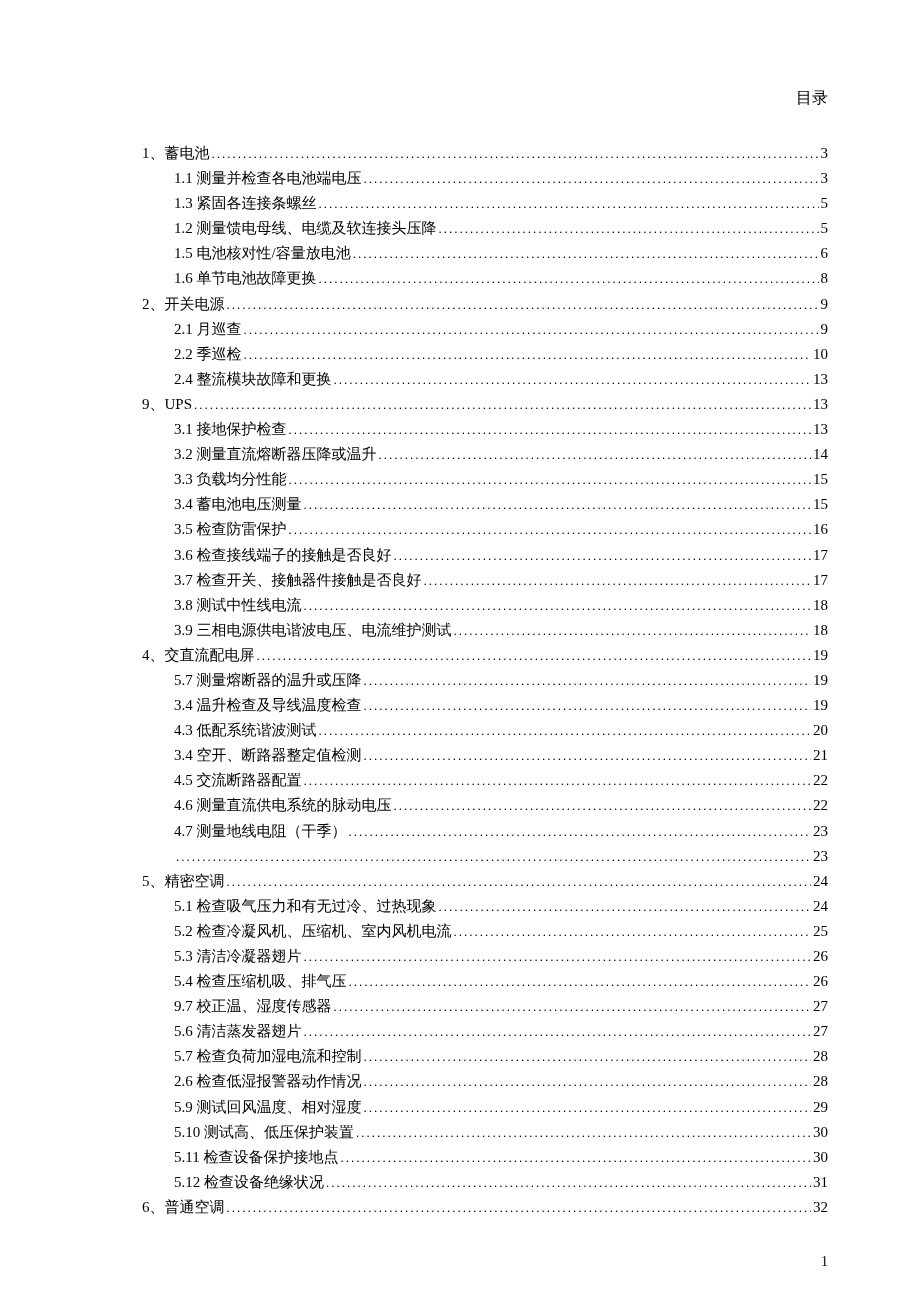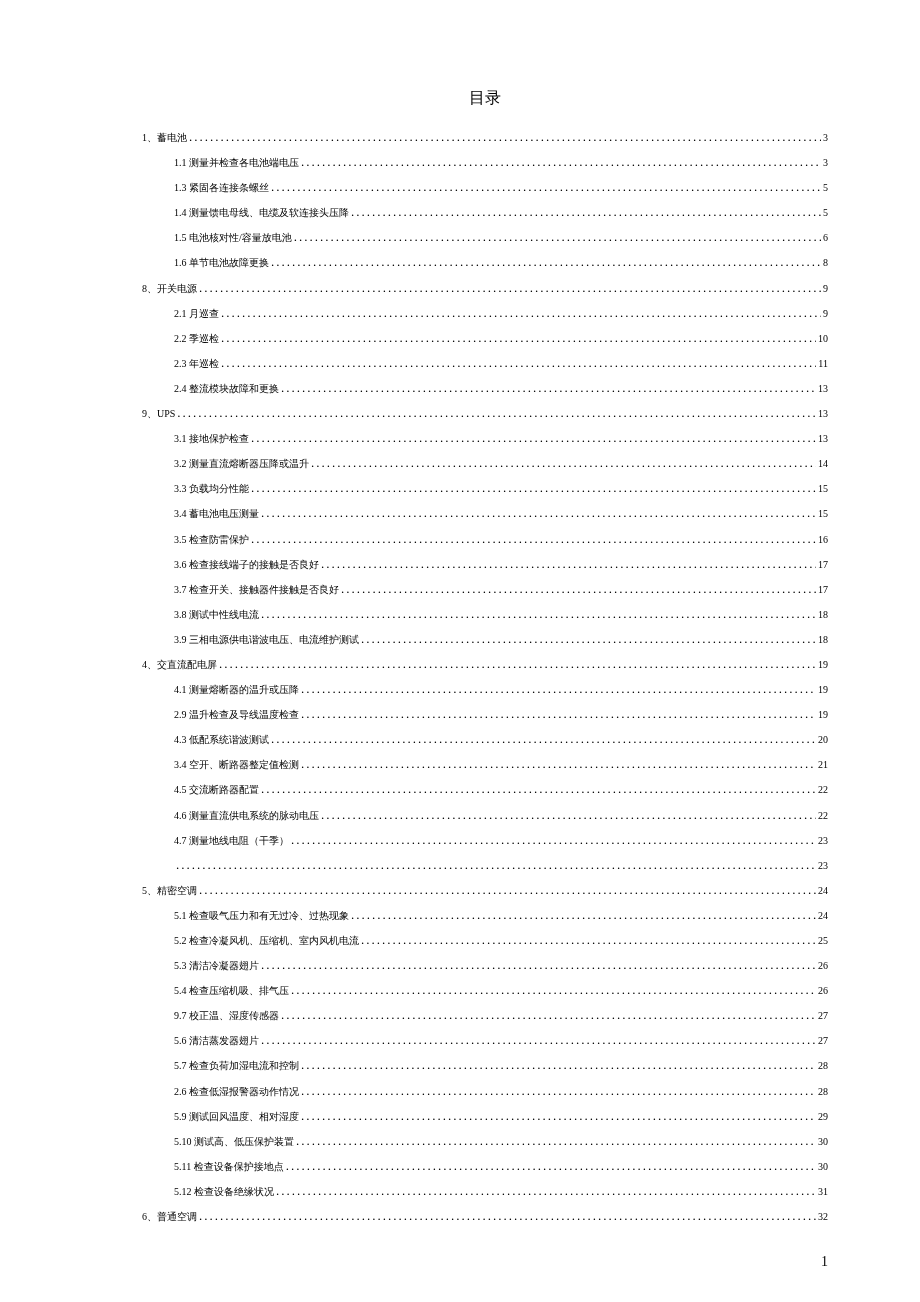--- a/index.html
+++ b/index.html
@@ -12,30 +12,30 @@
     width: 920px;
   }
   .page {
     width: 920px;
     min-height: 1302px;
     padding: 88px 92px 40px 142px;
     box-sizing: border-box;
     position: relative;
   }
   .title {
-    text-align: center;
+    text-align: right;
     font-size: 16px;
-    margin-bottom: 16px;
+    margin-bottom: 32px;
   }
   .toc-line {
     display: flex;
     align-items: baseline;
     white-space: nowrap;
     line-height: 24.1px;
-    font-size: 10px;
+    font-size: 15px;
   }
   .indent0 { padding-left: 0; }
   .indent1 { padding-left: 32px; }
   .label {
     flex: 0 0 auto;
   }
   .dots {
     flex: 1 1 auto;
     overflow: hidden;
     letter-spacing: 2px;
@@ -75,55 +75,50 @@
         <span class="label">1.1 测量并检查各电池端电压</span>
         <span class="dots"></span>
         <span class="pagenum">3</span>
       </div>
       <div class="toc-line indent1">
         <span class="label">1.3 紧固各连接条螺丝</span>
         <span class="dots"></span>
         <span class="pagenum">5</span>
       </div>
       <div class="toc-line indent1">
-        <span class="label">1.4 测量馈电母线、电缆及软连接头压降</span>
+        <span class="label">1.2 测量馈电母线、电缆及软连接头压降</span>
         <span class="dots"></span>
         <span class="pagenum">5</span>
       </div>
       <div class="toc-line indent1">
         <span class="label">1.5 电池核对性/容量放电池</span>
         <span class="dots"></span>
         <span class="pagenum">6</span>
       </div>
       <div class="toc-line indent1">
         <span class="label">1.6 单节电池故障更换</span>
         <span class="dots"></span>
         <span class="pagenum">8</span>
       </div>
       <div class="toc-line indent0">
-        <span class="label">8、开关电源</span>
+        <span class="label">2、开关电源</span>
         <span class="dots"></span>
         <span class="pagenum">9</span>
       </div>
       <div class="toc-line indent1">
         <span class="label">2.1 月巡查</span>
         <span class="dots"></span>
         <span class="pagenum">9</span>
       </div>
       <div class="toc-line indent1">
         <span class="label">2.2 季巡检</span>
         <span class="dots"></span>
         <span class="pagenum">10</span>
       </div>
       <div class="toc-line indent1">
-        <span class="label">2.3 年巡检</span>
-        <span class="dots"></span>
-        <span class="pagenum">11</span>
-      </div>
-      <div class="toc-line indent1">
         <span class="label">2.4 整流模块故障和更换</span>
         <span class="dots"></span>
         <span class="pagenum">13</span>
       </div>
       <div class="toc-line indent0">
         <span class="label">9、UPS</span>
         <span class="dots"></span>
         <span class="pagenum">13</span>
       </div>
       <div class="toc-line indent1">
@@ -170,26 +165,26 @@
         <span class="label">3.9 三相电源供电谐波电压、电流维护测试</span>
         <span class="dots"></span>
         <span class="pagenum">18</span>
       </div>
       <div class="toc-line indent0">
         <span class="label">4、交直流配电屏</span>
         <span class="dots"></span>
         <span class="pagenum">19</span>
       </div>
       <div class="toc-line indent1">
-        <span class="label">4.1 测量熔断器的温升或压降</span>
+        <span class="label">5.7 测量熔断器的温升或压降</span>
         <span class="dots"></span>
         <span class="pagenum">19</span>
       </div>
       <div class="toc-line indent1">
-        <span class="label">2.9 温升检查及导线温度检查</span>
+        <span class="label">3.4 温升检查及导线温度检查</span>
         <span class="dots"></span>
         <span class="pagenum">19</span>
       </div>
       <div class="toc-line indent1">
         <span class="label">4.3 低配系统谐波测试</span>
         <span class="dots"></span>
         <span class="pagenum">20</span>
       </div>
       <div class="toc-line indent1">
         <span class="label">3.4 空开、断路器整定值检测</span>

